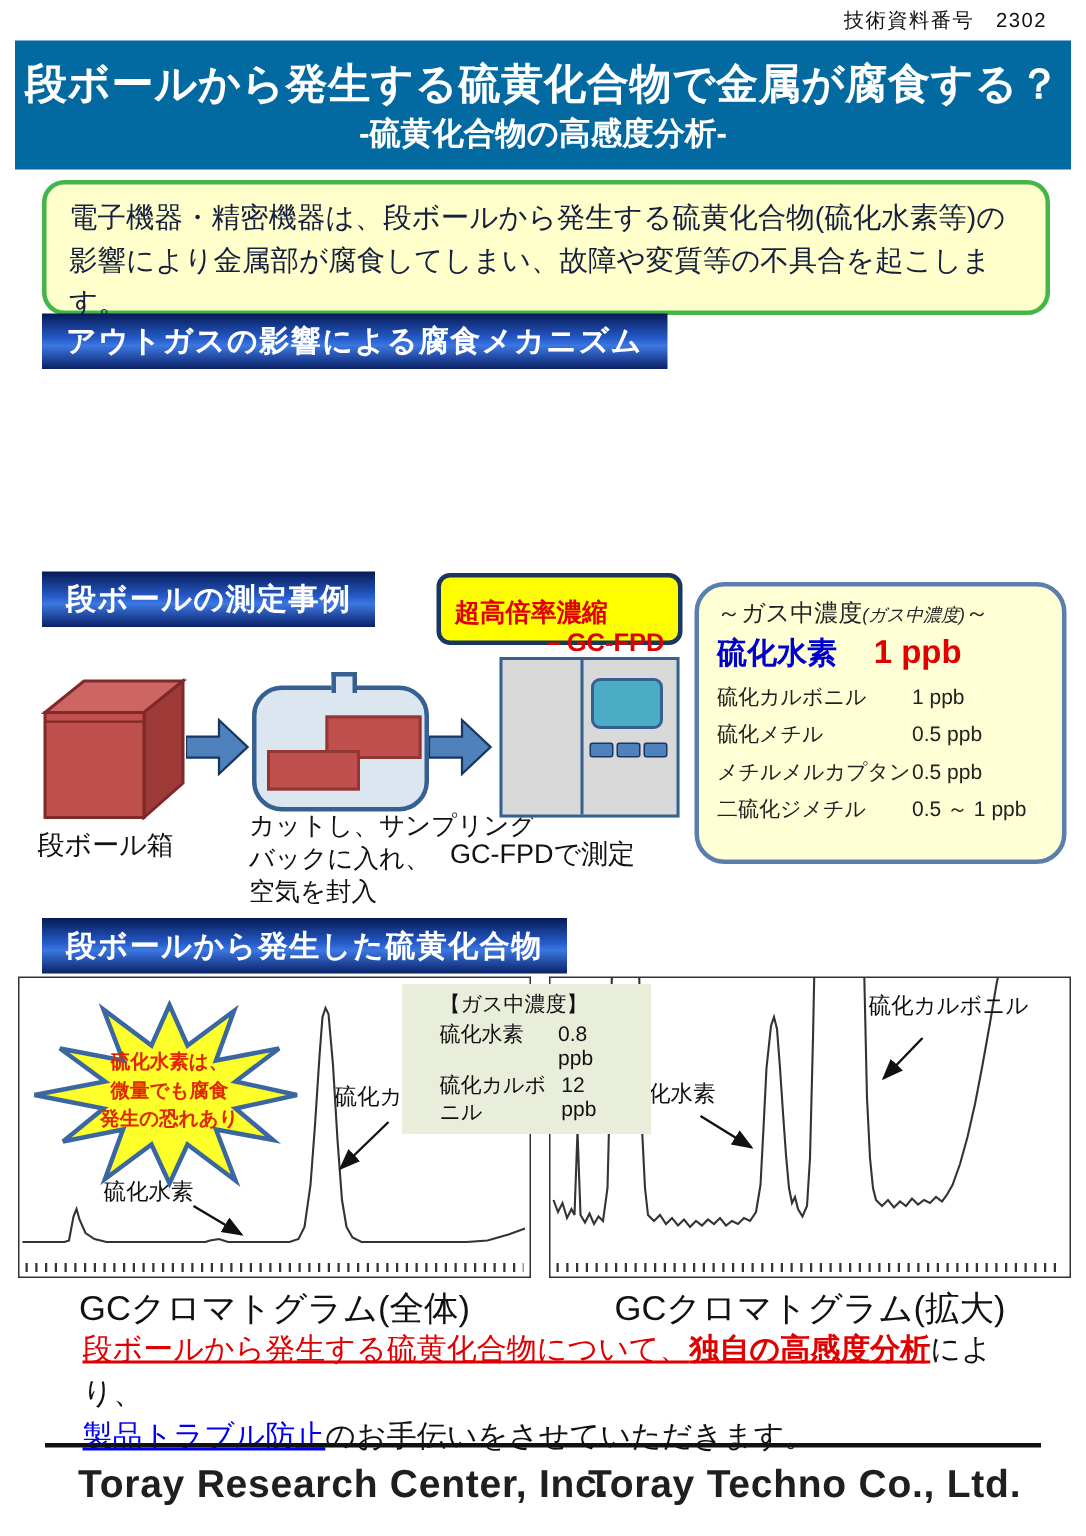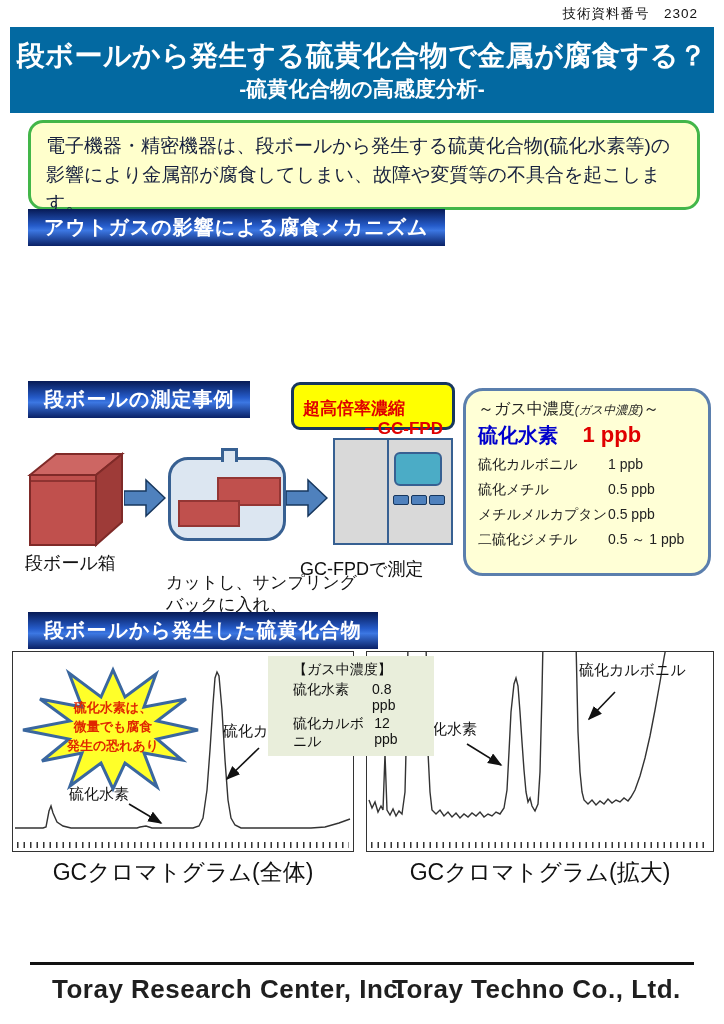--- a/index.html
+++ b/index.html
@@ -39,21 +39,21 @@
               border:3px solid #5b7fad;border-radius:20px;padding:8px 12px;box-sizing:border-box;}
   .limits-title{font-size:16px;color:#222;white-space:nowrap;}
   .limits-title .paren{font-size:12px;font-style:italic;}
   .limits-main{margin-top:2px;white-space:nowrap;}
   .limits-main-name{color:#0000cc;font-weight:bold;font-size:20px;}
   .limits-main-value{color:#e00000;font-weight:bold;font-size:22px;margin-left:20px;}
   .limits-row{display:flex;font-size:14px;color:#222;margin-top:7px;}
   .limits-row .nm{width:130px;}
 
   .diagram-label{font-size:18px;color:#111;}
-  .bag-label{left:166px;top:540px;font-size:17px;line-height:1.28;color:#111;margin-top:32px;}
+  .bag-label{left:166px;top:540px;font-size:17px;line-height:1.28;color:#111;}
 
   .box3d{left:24px;top:448px;}
   .arrow-block{width:42px;height:40px;}
   .arrow1{left:124px;top:478px;}
   .arrow2{left:286px;top:478px;}
 
   .bag{left:168px;top:457px;width:112px;height:78px;background:#dce6f1;
        border:3.5px solid #376092;border-radius:20px;}
   .bag-nozzle{position:absolute;left:50px;top:-12px;width:11px;height:11px;background:#dce6f1;
               border:3px solid #376092;border-bottom:none;}
@@ -240,18 +240,22 @@
     </div>
     <div class="gas-row">
       <span class="nm">硫化カルボニル</span>
         <span>12 ppb</span>
     </div>
   </div>
 
   <div class="abs chrom-caption" style="left:12px;width:342px;">GCクロマトグラム(全体)</div>
   <div class="abs chrom-caption" style="left:366px;width:348px;">GCクロマトグラム(拡大)</div>
 
+  <div class="abs closing">
+    <span class="red">段ボールから発生する硫黄化合物について、</span><span class="redbold">独自の高感度分析</span><span>により、</span><br>
+    <span class="blue">製品トラブル防止</span><span>のお手伝いをさせていただきます。</span>
+  </div>
 
   <div class="abs divider"></div>
   <div class="abs logo logo1">Toray Research Center, Inc.</div>
   <div class="abs logo logo2">Toray Techno Co., Ltd.</div>
 
 </div>
 
 </body></html>

